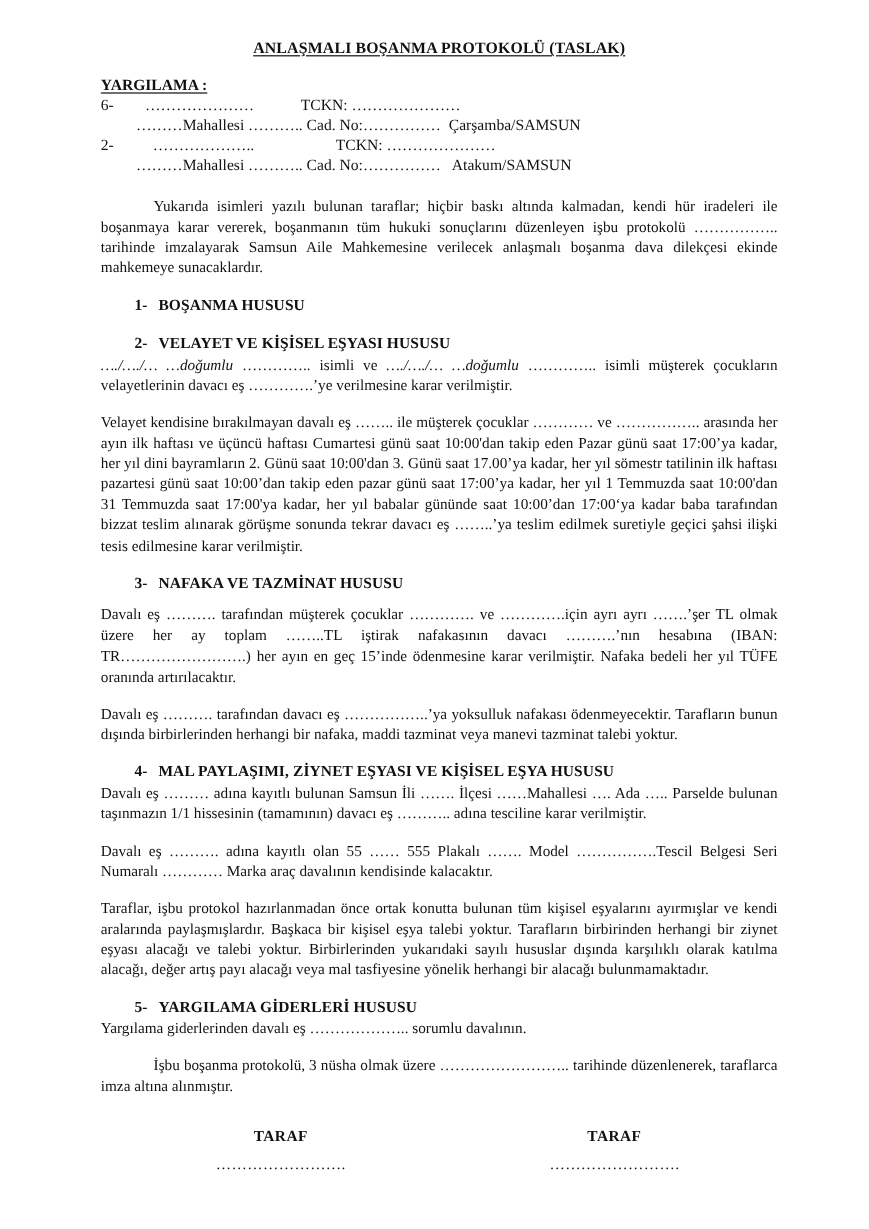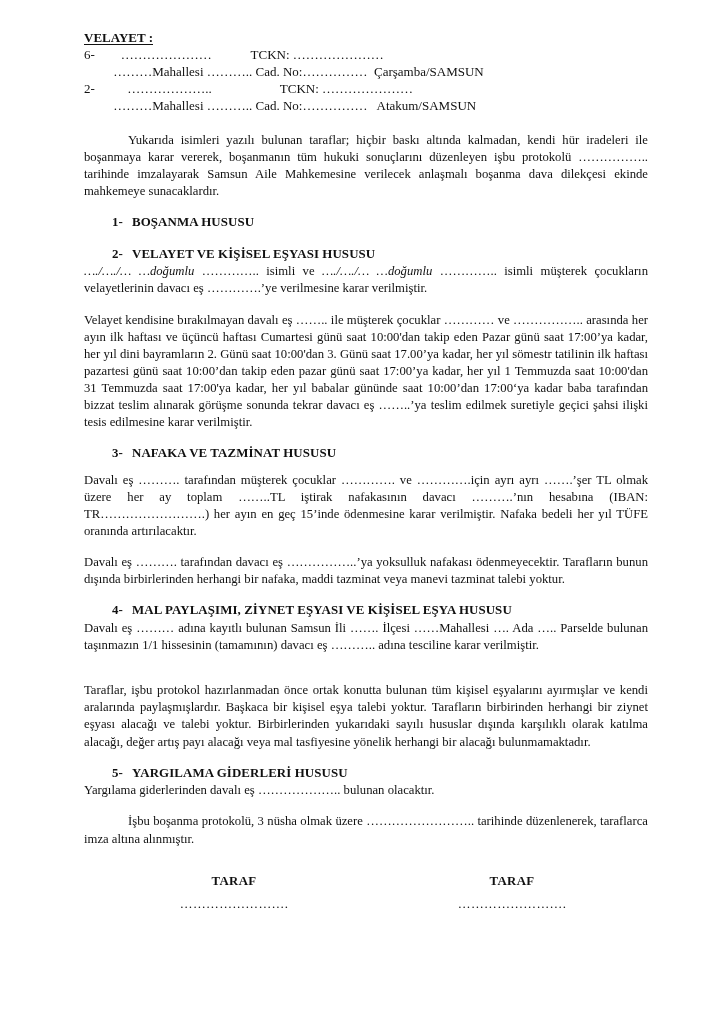--- a/index.html
+++ b/index.html
@@ -105,22 +105,23 @@
     display: block;
     font-size: 12.8px;
     letter-spacing: 0.3px;
   }
 </style>
 </head>
 <body>
 
 <div class="page">
 
+  <h1 class="doc-title"><span>ANLAŞMALI BOŞANMA PROTOKOLÜ (TASLAK)</span></h1>
 
-  <div class="parties-heading"><span>VELAYET   :</span></div>
+  <div class="parties-heading"><span>YARGILAMA   :</span></div>
 
   <div class="party-block">
     <div class="party-line-1">6-        …………………            TCKN: …………………</div>
     <div class="party-line-2">         ………Mahallesi ……….. Cad. No:……………  Çarşamba/SAMSUN</div>
   </div>
   <div class="party-block">
     <div class="party-line-1">2-          ………………..                     TCKN: …………………</div>
     <div class="party-line-2">         ………Mahallesi ……….. Cad. No:……………   Atakum/SAMSUN</div>
   </div>
 
@@ -153,29 +154,30 @@
 
   <p class="body-par">Davalı eş ………. tarafından davacı eş ……………..’ya yoksulluk nafakası ödenmeyecektir. Tarafların bunun dışında birbirlerinden herhangi bir nafaka, maddi tazminat veya manevi tazminat talebi yoktur.</p>
 
   <div class="gap-md"></div>
 
   <h2 class="section-heading"><span class="num">4-</span><span>MAL PAYLAŞIMI, ZİYNET EŞYASI VE KİŞİSEL EŞYA HUSUSU</span></h2>
   <p class="body-par">Davalı eş ………  adına kayıtlı bulunan Samsun İli ……. İlçesi ……Mahallesi …. Ada ….. Parselde bulunan taşınmazın 1/1 hissesinin (tamamının) davacı eş ……….. adına tesciline karar verilmiştir.</p>
 
   <div class="gap-md"></div>
 
+  <p class="body-par">Davalı eş ………. adına kayıtlı olan 55  …… 555 Plakalı ……. Model …………….Tescil Belgesi Seri Numaralı ………… Marka araç davalının kendisinde kalacaktır.</p>
 
   <div class="gap-md"></div>
 
   <p class="body-par">Taraflar, işbu protokol hazırlanmadan önce ortak konutta bulunan tüm kişisel eşyalarını ayırmışlar ve kendi aralarında paylaşmışlardır. Başkaca bir kişisel eşya talebi yoktur. Tarafların birbirinden herhangi bir ziynet eşyası alacağı ve talebi yoktur. Birbirlerinden yukarıdaki sayılı hususlar dışında karşılıklı olarak katılma alacağı, değer artış payı alacağı veya mal tasfiyesine yönelik herhangi bir alacağı bulunmamaktadır.</p>
 
   <div class="gap-md"></div>
 
   <h2 class="section-heading"><span class="num">5-</span><span>YARGILAMA GİDERLERİ HUSUSU</span></h2>
-  <p class="body-par">Yargılama giderlerinden davalı eş  ……………….. bulunan olacaktır.</p>
+  <p class="body-par">Yargılama giderlerinden davalı eş  ……………….. sorumlu davalının.</p>
 
   <div class="gap-md"></div>
 
   <p class="body-par indent-par">İşbu boşanma protokolü, 3 nüsha olmak üzere …………………….. tarihinde düzenlenerek, taraflarca imza altına alınmıştır.</p>
 
   <div class="sig-row">
     <div class="sig-col left">
       <span class="sig-name">TARAF</span>
       <span class="sig-dots">…………………….</span>
     </div>

